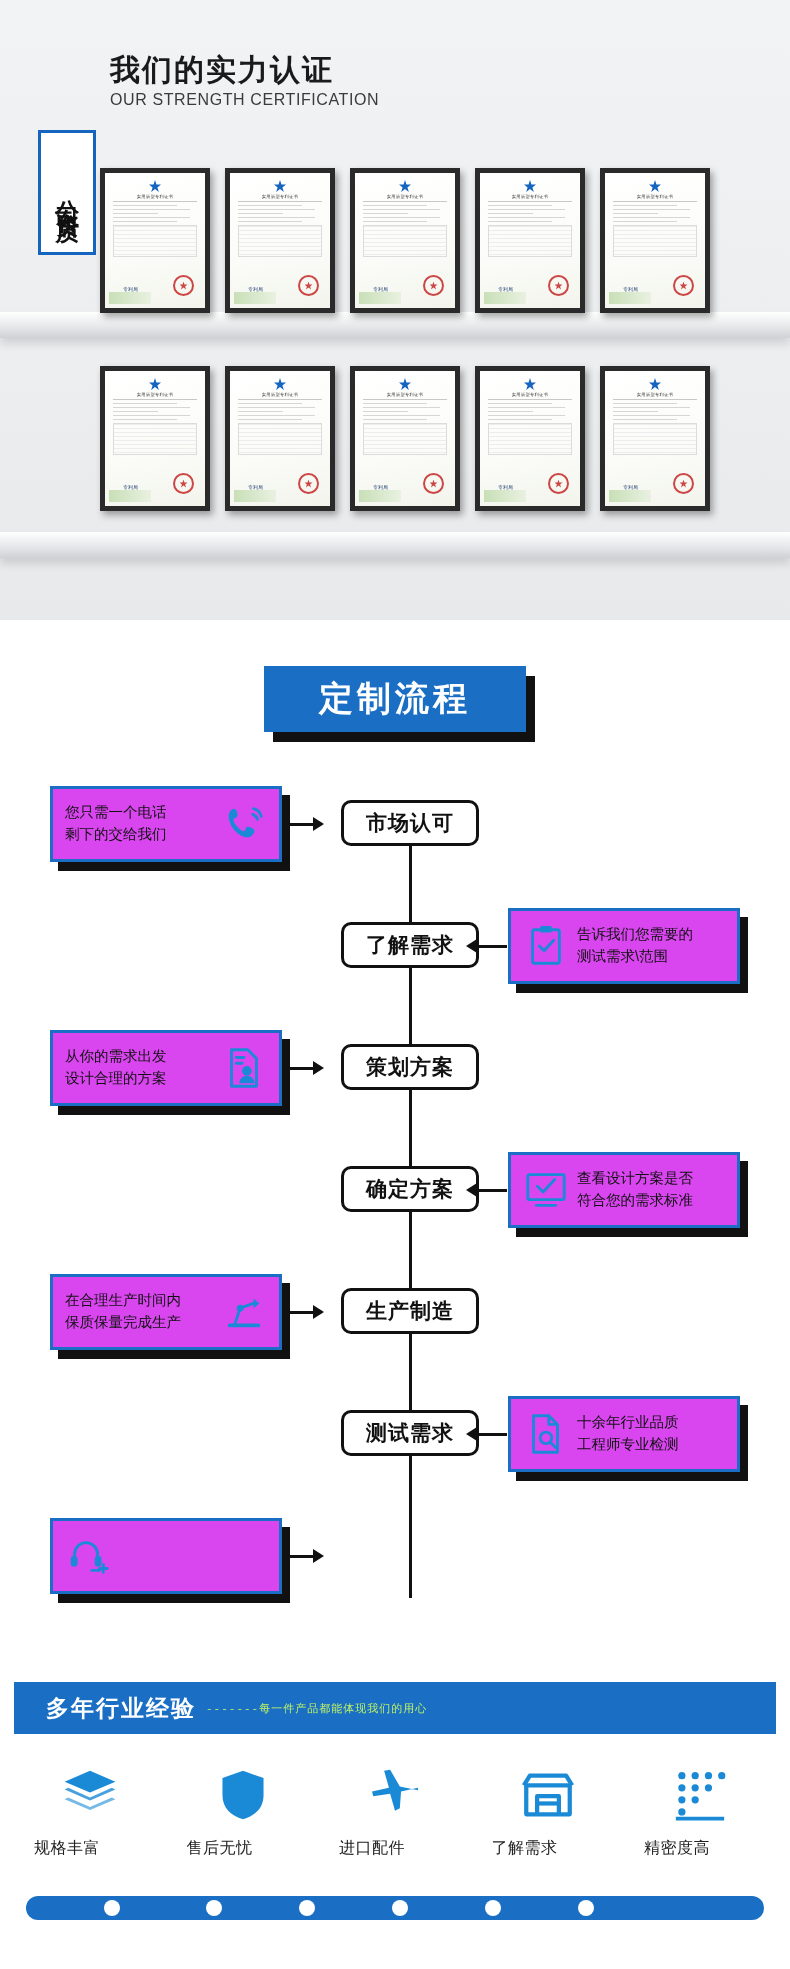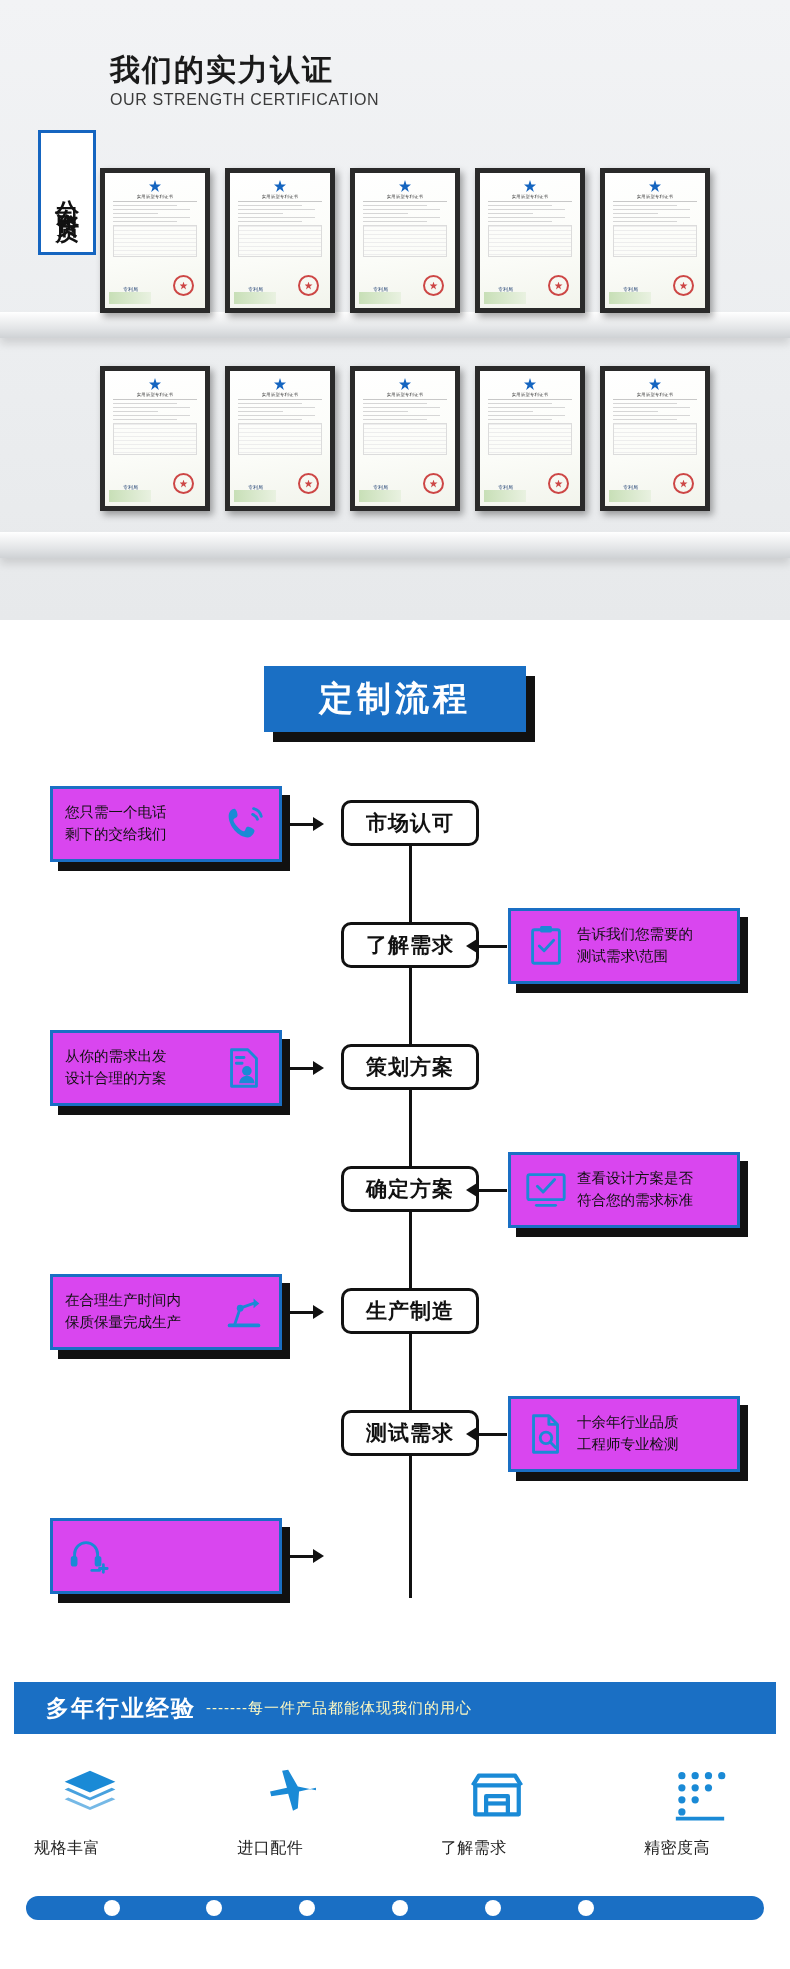--- a/index.html
+++ b/index.html
@@ -295,23 +295,24 @@
     padding-left: 32px;
     gap: 10px;
   }
   .exp-bar .big {
     font-size: 23px;
     font-weight: bold;
     color: #fff;
     letter-spacing: 2px;
   }
   .exp-bar .small {
-    font-size: 15px;
-    color: #fef9c3;
+    font-size: 11px;
+    color: #bef264;
     letter-spacing: 1px;
+    font-family: Liberation Mono, monospace;
   }
 
   .features {
     display: flex;
     justify-content: space-between;
     padding: 30px 34px 0 34px;
   }
   .feature {
     width: 112px;
   }
@@ -704,20 +705,29 @@
       <div class="fico">
         <svg viewBox="0 0 48 48" fill="currentColor">
           <path d="M24 4L3 13l21 9 21-9z"></path>
           <path d="M24 26L6 18l-3 1.5 21 9 21-9L42 18z" opacity=".8"></path>
           <path d="M24 34L6 26l-3 1.5 21 9 21-9L42 26z" opacity=".6"></path>
         </svg>
       </div>
       <div class="flabel">规格丰富</div>
     </div>
 
+    <div class="feature">
+      <div class="fico">
+        <svg viewBox="0 0 48 48" fill="none" stroke="currentColor" stroke-width="3.5" stroke-linejoin="round">
+          <path d="M24 4l17 6v14c0 11-7 17-17 20-10-3-17-9-17-20V10z" fill="currentColor" stroke="none"></path>
+          <text x="24" y="31" font-size="18" fill="#ffffff" text-anchor="middle" font-family="DejaVu Sans, sans-serif">售</text>
+        </svg>
+      </div>
+      <div class="flabel">售后无忧</div>
+    </div>
 
 
     <div class="feature">
       <div class="fico">
         <svg viewBox="0 0 48 48" fill="currentColor">
           <path d="M43 20L28 17 20 3l-5 1 4 14-14 3 1 4 14-2 4 14 4-2 1-14 14-3z"></path>
         </svg>
       </div>
       <div class="flabel">进口配件</div>
     </div>

